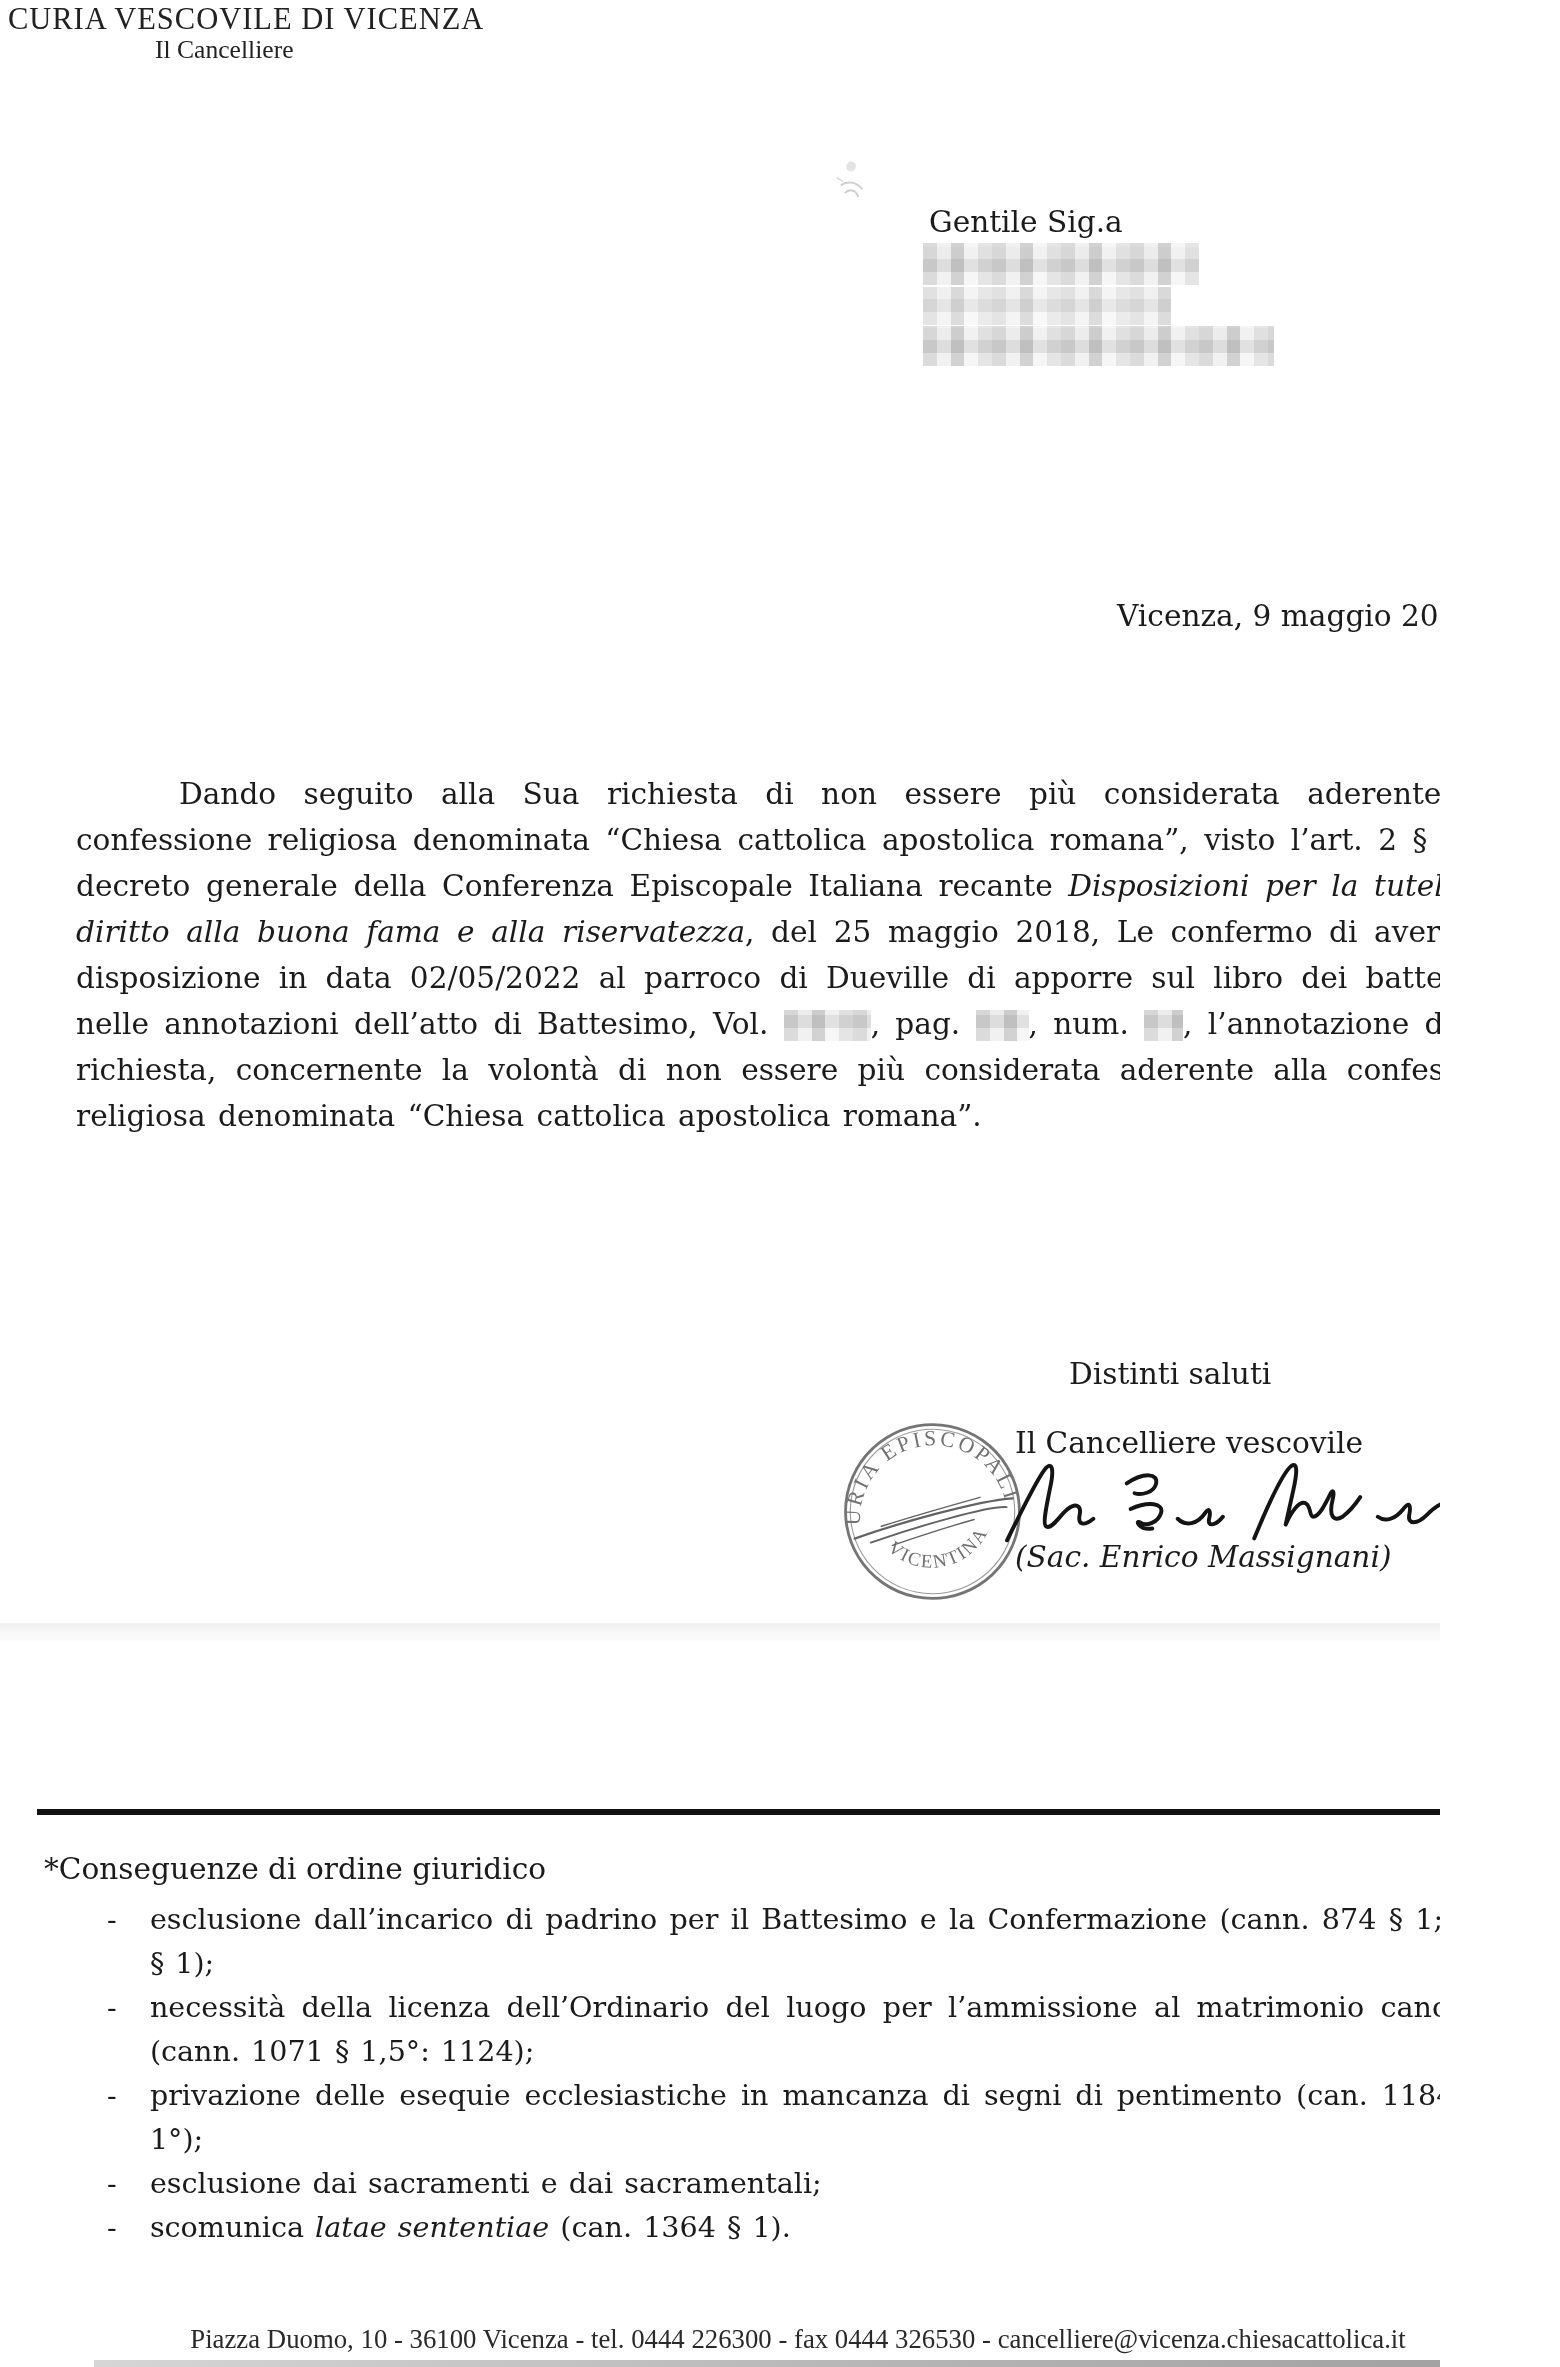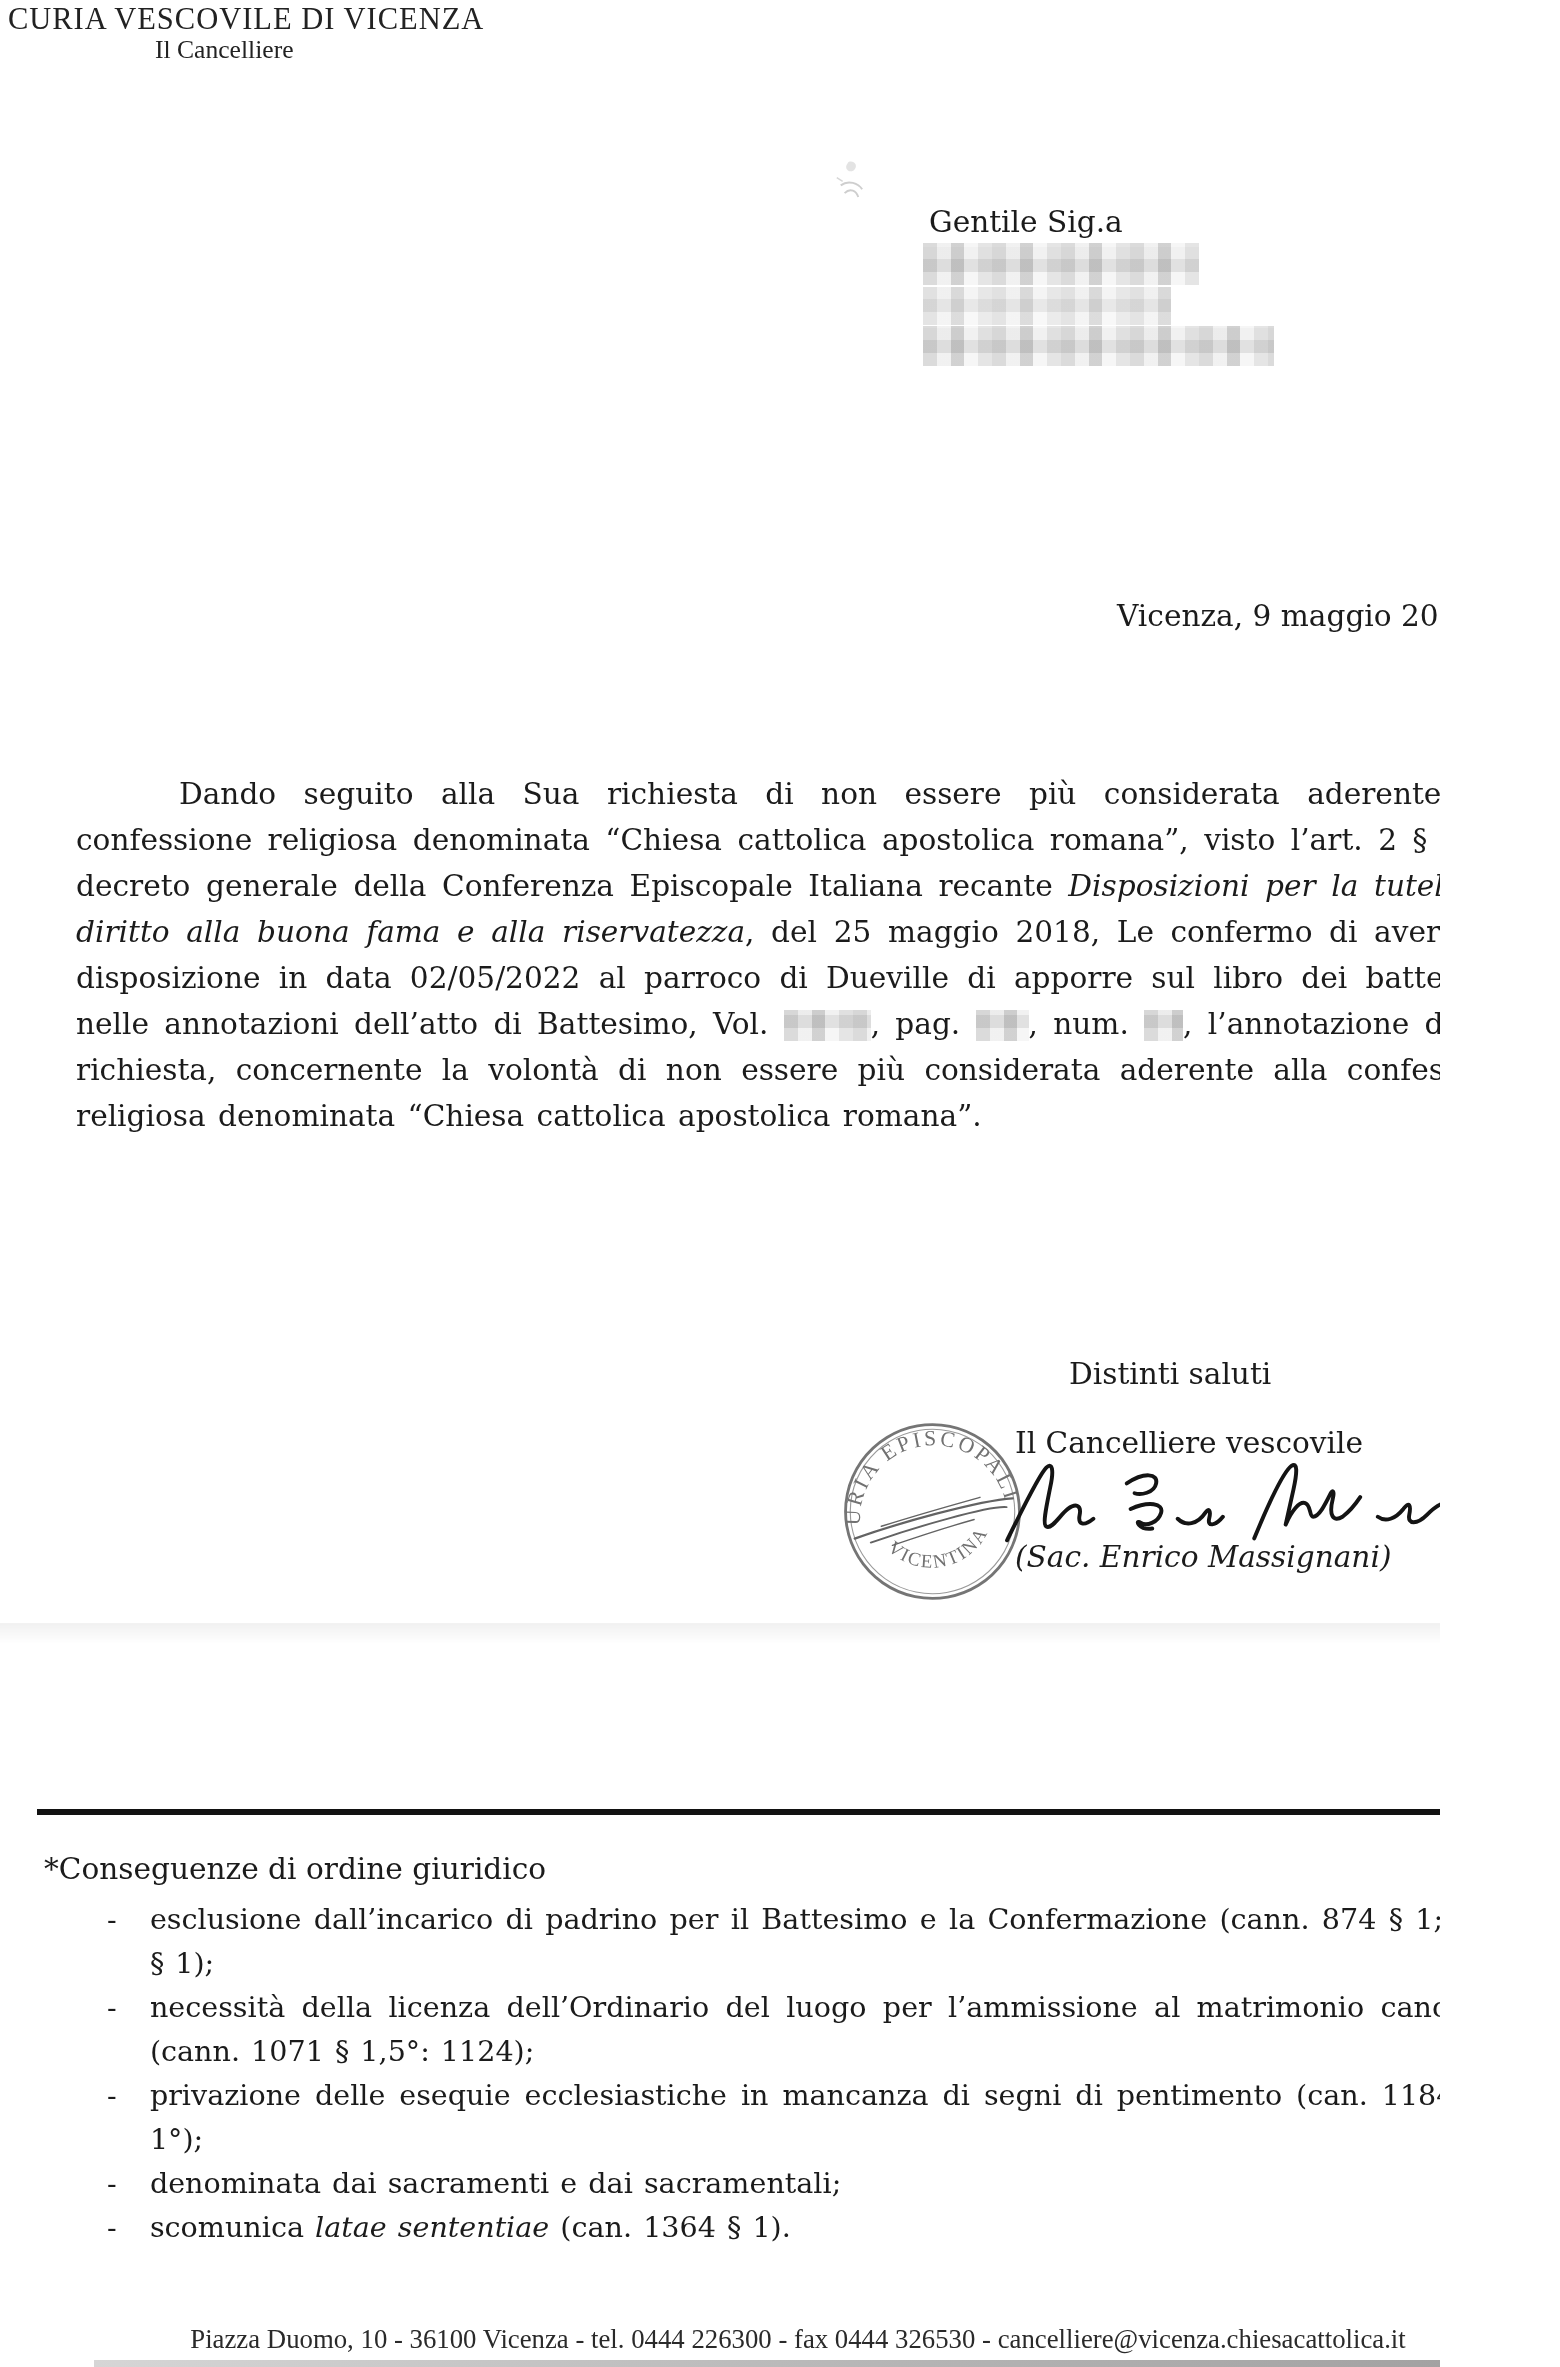--- a/index.html
+++ b/index.html
@@ -190,21 +190,21 @@
     <div class="fn-item">
       <span class="fn-dash">-</span>
       <span class="fn-text">necessità della licenza dell’Ordinario del luogo per l’ammissione al matrimonio canonico (cann. 1071 § 1,5°: 1124);</span>
     </div>
     <div class="fn-item">
       <span class="fn-dash">-</span>
       <span class="fn-text">privazione delle esequie ecclesiastiche in mancanza di segni di pentimento (can. 1184 §1, 1°);</span>
     </div>
     <div class="fn-item">
       <span class="fn-dash">-</span>
-      <span class="fn-text">denominata dai sacramenti e dai sacramentali;</span>
+      <span class="fn-text">esclusione dai sacramenti e dai sacramentali;</span>
     </div>
     <div class="fn-item">
       <span class="fn-dash">-</span>
       <span class="fn-text"><span>scomunica </span><i>latae sententiae</i><span> (can. 1364 § 1).</span></span>
     </div>
   </div>
 
   <div class="footer">Piazza Duomo, 10 - 36100 Vicenza - tel. 0444 226300 - fax 0444 326530 - cancelliere@vicenza.chiesacattolica.it</div>
   <div class="scan-band"></div>
 

